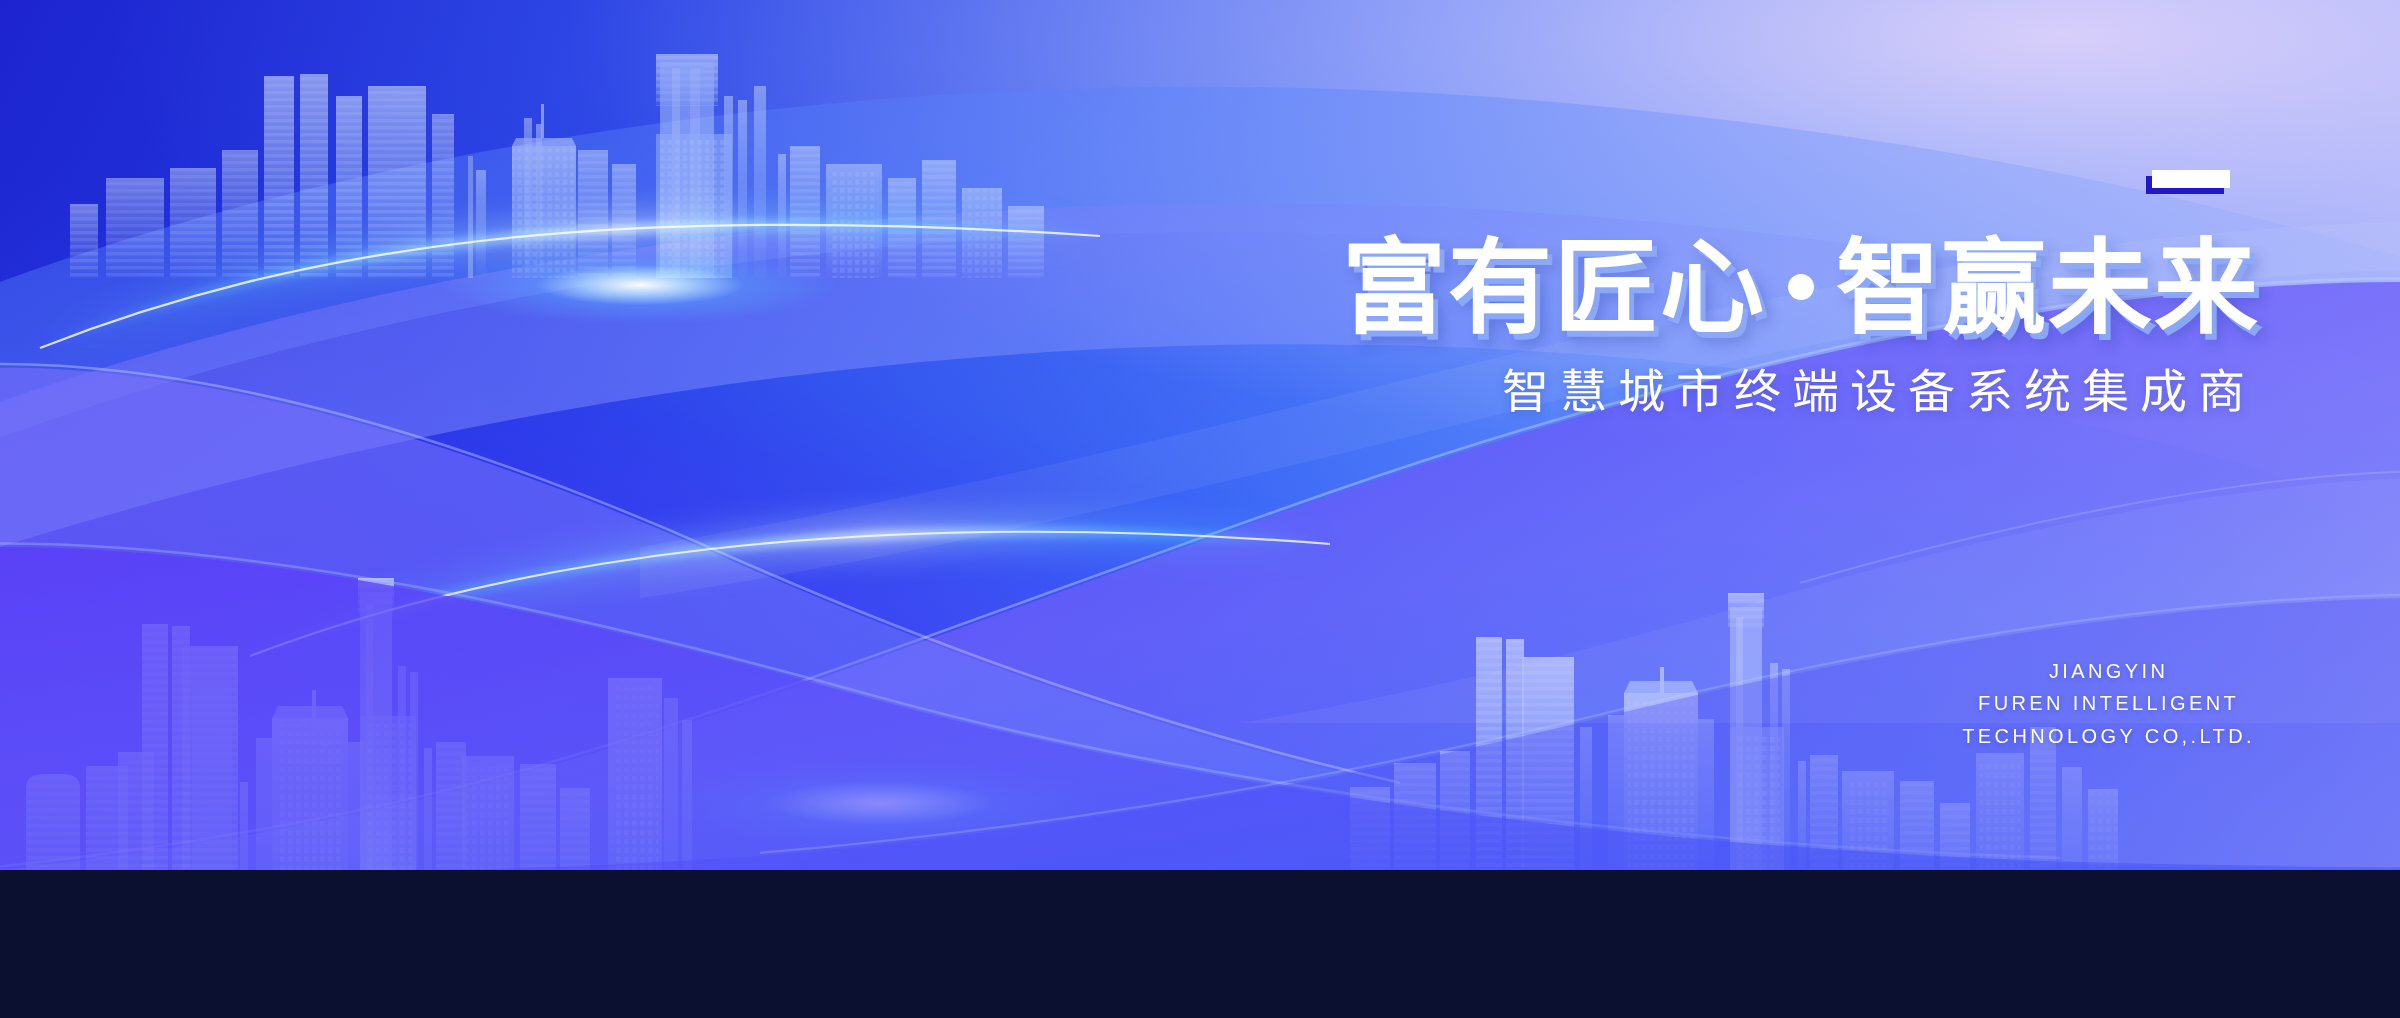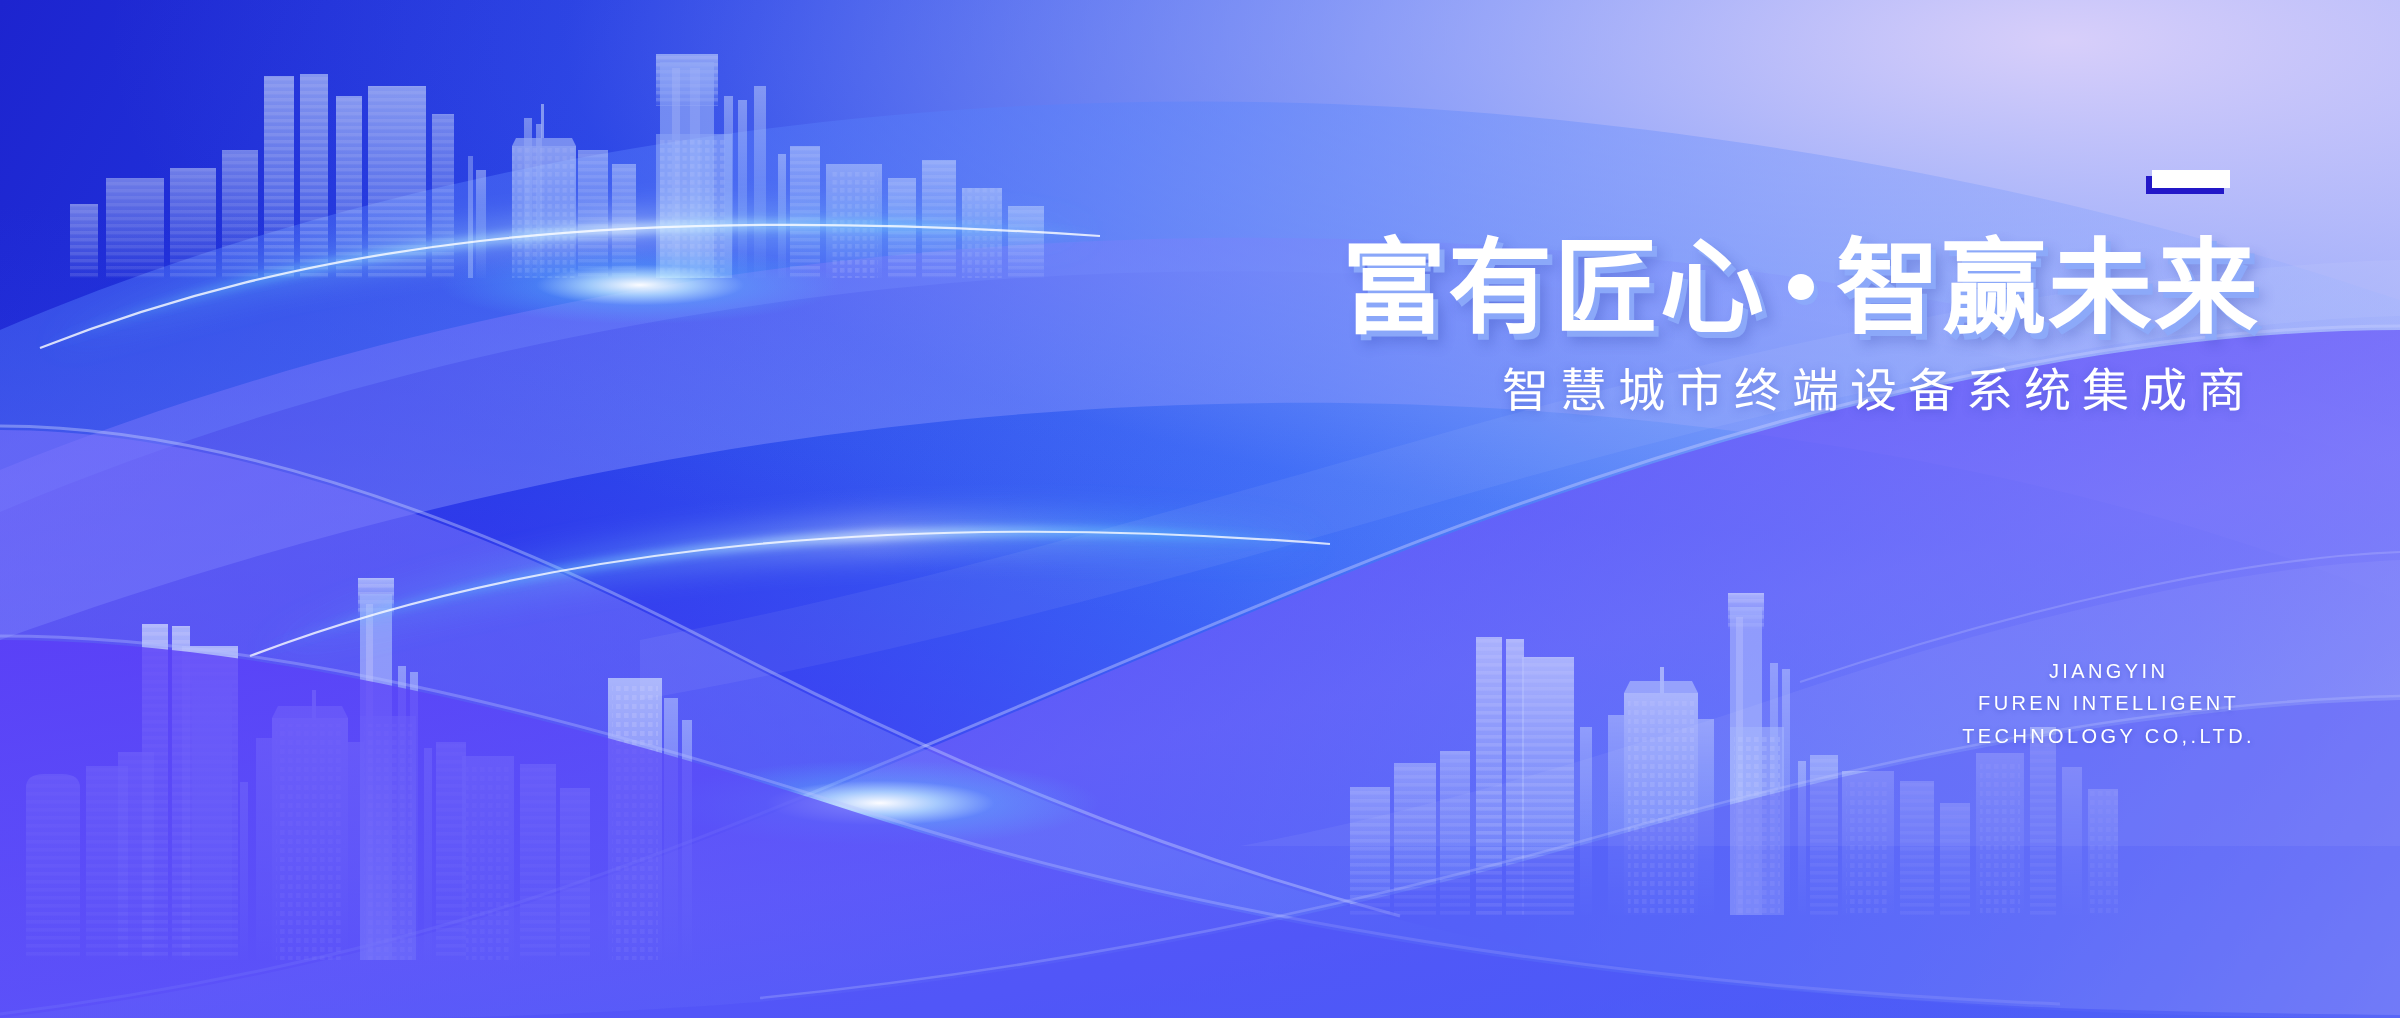--- a/index.html
+++ b/index.html
@@ -1,21 +1,21 @@
 <!DOCTYPE html>
 <html lang="zh-CN"><head>
 <meta charset="utf-8">
 <title>Banner</title>
 <style>
   html,body{margin:0;padding:0;background:#0b1030;}
   *{box-sizing:border-box;}
 
   .stage{
     position:relative;
-    width:2400px;height:1018px;
+    width:2400px;height:870px;
     overflow:hidden;
     font-family:"Liberation Sans","DejaVu Sans",sans-serif;
     
     background:
       radial-gradient(120% 95% at 86% 4%, rgba(222,210,250,0.95) 0%, rgba(198,196,250,0.55) 26%, rgba(120,150,250,0.12) 52%, rgba(120,150,250,0) 68%),
       radial-gradient(110% 100% at 2% 96%, rgba(84,34,248,0.92) 0%, rgba(74,40,246,0.55) 30%, rgba(60,70,245,0.12) 60%, rgba(60,70,245,0) 76%),
       linear-gradient(118deg, #1d24cf 0%, #2440e6 26%, #3a6bf6 52%, #5a8bfa 70%, #8fa4fb 86%, #cfc9f8 100%);
     padding-left: 32px;
   }
 
@@ -79,21 +79,21 @@
     box-shadow:4px 5px 0 rgba(140,170,250,0.85);
   }
 
   .subhead{
     margin:26px 0 0 0;
     font-size:47px;
     line-height:1.1;
     color:#ffffff;
     letter-spacing:11px;
     white-space:nowrap;
-    font-family:Liberation Serif, serif;
+    font-family:Liberation Sans, sans-serif;
     text-shadow:0 2px 10px rgba(40,60,180,0.35);
     padding-right:4px;
   }
 
   .company{
     position:absolute;right:145px;top:655px;
     text-align:center;z-index:30;
     color:#ffffff;
     font-size:20px;
     line-height:1.62;

